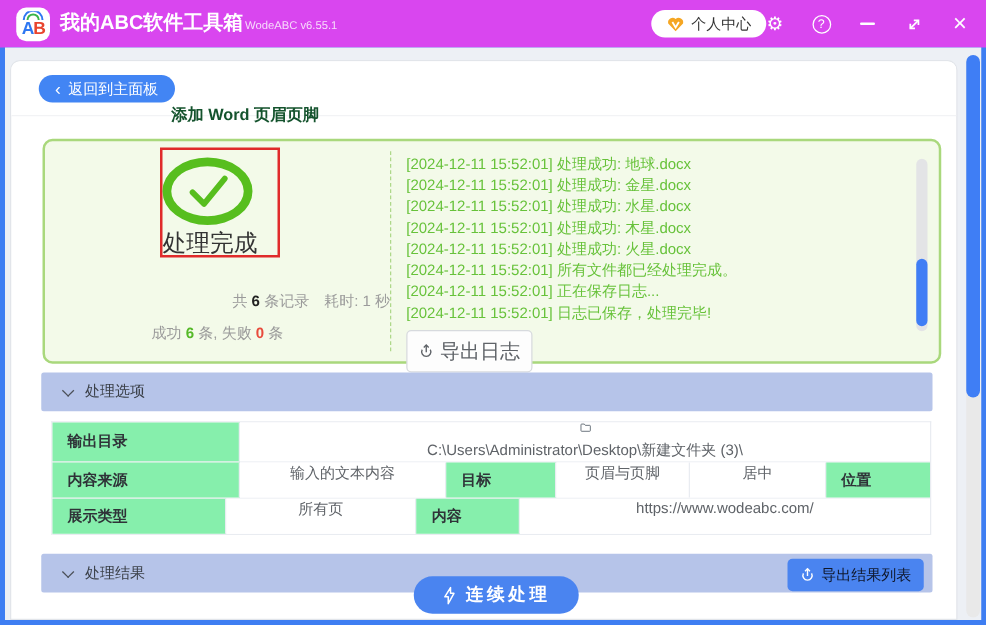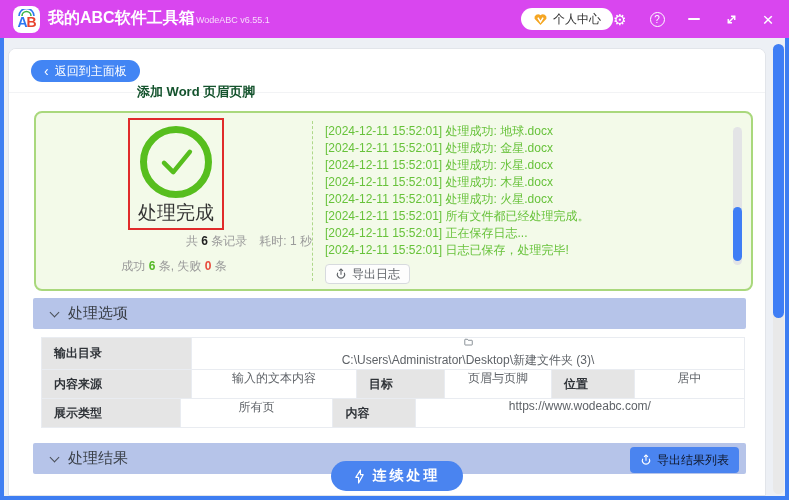--- a/index.html
+++ b/index.html
@@ -31,51 +31,51 @@
         border:1px solid #e2e5ea;border-radius:8px 8px 0 0;overflow:hidden;}
   .subheader{position:absolute;left:0;top:0;right:0;height:44px;border-bottom:1px solid #f2f3f5;background:#fff;}
   .back-pill{position:absolute;left:22px;top:11px;height:22px;background:#4285f4;border-radius:11px;color:#fff;
         font-size:12px;display:flex;align-items:center;gap:6px;padding:0 13px;cursor:pointer;}
   .back-chevron{font-size:14px;line-height:1;margin-top:-1px;}
   .page-title{position:absolute;left:128px;top:14px;font-size:13px;font-weight:bold;color:#14532d;margin-top:20px;}
   
   .result-panel{position:absolute;left:25px;top:62px;width:719px;height:180px;background:#f3fae9;
         border:2px solid #a9d87c;border-radius:8px;}
   .left-zone{position:absolute;left:0;top:0;width:276px;height:100%;}
-  .red-box{position:absolute;left:92px;top:5px;width:96px;height:112px;border:2px solid #e02b2b;
-        display:flex;flex-direction:column;align-items:center;justify-content:flex-start;padding-top:6px;}
+  .red-box{position:absolute;left:92px;top:5px;width:96px;height:88px;border:2px solid #e02b2b;
+        display:flex;flex-direction:column;justify-content:flex-start;padding-top:6px;}
   .check-ring{width:72px;height:72px;border:7px solid #57be1e;border-radius:50%;display:flex;align-items:center;justify-content:center;background:transparent;}
   .status-text{font-size:19px;color:#333;margin-top:2px;white-space:nowrap;}
   .stats1{position:absolute;left:0;top:120px;width:276px;text-align:right;font-size:12px;color:#9b9b9b;white-space:nowrap;}
   .stats1 b{color:#222;}
   .stats2{position:absolute;left:0;top:145px;width:276px;text-align:center;font-size:12px;color:#9b9b9b;white-space:nowrap;}
   .stats2 .ok{color:#55b928;font-weight:bold;}
   .stats2 .bad{color:#e84b3c;font-weight:bold;}
   .dash-sep{position:absolute;left:276px;top:8px;bottom:8px;border-left:1px dashed #aed88a;}
   .log-area{position:absolute;left:289px;top:10px;width:410px;}
   .log-line{font-size:12px;line-height:17px;color:#67c23a;white-space:nowrap;overflow:hidden;}
-  .export-log-btn{position:absolute;left:289px;top:151px;height:20px;background:#fdfdfd;border:1px solid #d7dade;
-        border-radius:4px;color:#5f6368;font-size:12px;display:inline-flex;align-items:center;gap:5px;padding:0 9px;cursor:pointer;font-family:Liberation Serif, serif;}
+  .export-log-btn{position:absolute;left:289px;top:151px;height:34px;background:#fdfdfd;border:1px solid #d7dade;
+        border-radius:4px;color:#5f6368;font-size:16px;display:inline-flex;align-items:center;gap:5px;padding:0 9px;cursor:pointer;font-family:Liberation Serif, serif;}
   .log-scrollbar{position:absolute;left:697px;top:14px;width:9px;height:138px;background:#e3e4e6;border-radius:5px;}
   .log-thumb{position:absolute;left:0;bottom:4px;width:9px;height:54px;background:#3f7ef5;border-radius:5px;cursor:pointer;}
   
   .section-bar{position:absolute;left:24px;width:713px;height:31px;background:#b6c4e9;border-radius:2px;
         display:flex;align-items:center;font-size:12px;color:#3a3f47;}
   .bar-options{top:249px;} .bar-results{top:394px;}
   .chevron{width:7px;height:7px;border-left:1.6px solid #4a4f57;border-bottom:1.6px solid #4a4f57;
         transform:rotate(-45deg);margin:-3px 10px 0 18px;}
-  .section-title{font-size:15px;}
+  .section-title{font-size:12px;}
   .export-list-btn{position:absolute;right:7px;top:4px;height:23px;background:#4a84f0;border:none;border-radius:4px;
         color:#0f172a;font-size:12px;display:inline-flex;align-items:center;gap:5px;padding:13px 10px;cursor:pointer;}
   
   .opt-table{position:absolute;left:32px;top:288px;width:704px;border:1px solid #e9ecf1;border-bottom:none;}
   .trow{display:flex;border-bottom:1px solid #e9ecf1;}
   .tcell{font-size:12px;display:flex;align-items:center;padding:0 12px;border-right:1px solid #e9ecf1;height:31px;overflow:hidden;white-space:nowrap;}
   .trow2 .tcell{height:28px;}
-  .lbl{background:#e5e5e5;font-weight:bold;color:#2f3338;}
+  .lbl{background:#86efac;font-weight:bold;color:#2f3338;}
   .val{background:#fff;color:#5f6368;gap:6px;flex-direction:column;}
   .tcell:last-child{border-right:none;}
   .w-lbl1{width:150px;} .w-val1{width:165px;} .w-lbl2{width:88px;} .w-val2{width:107px;} .w-lbl3{width:83px;} .w-val3{width:109px;}
   .w-valwide{width:552px;} .w-valspan{width:358px;}
   
   .continue-btn{position:absolute;left:322px;top:412px;width:132px;height:30px;background:#4a84f0;border:none;
         border-radius:16px;color:#fff;font-size:14px;font-weight:bold;display:flex;align-items:center;justify-content:center;
         gap:8px;cursor:pointer;z-index:5;letter-spacing:3px;}
   
   .win-scrollbar{position:absolute;left:773px;top:44px;width:11px;height:450px;background:#e9e9e9;border-radius:6px;}
@@ -192,22 +192,22 @@
               <path d="M1.5 3.2 a1 1 0 0 1 1-1 h3.6 l1.5 1.8 h6 a1 1 0 0 1 1 1 v6.3 a1 1 0 0 1 -1 1 h-11.1 a1 1 0 0 1 -1-1 Z" fill="none" stroke="#55606a" stroke-width="1.2"></path>
             </svg>
             <span>C:\Users\Administrator\Desktop\新建文件夹 (3)\</span>
           </div>
         </div>
         <div class="trow trow2">
           <div class="tcell lbl w-lbl1">内容来源</div>
           <div class="tcell val w-val1">输入的文本内容</div>
           <div class="tcell lbl w-lbl2">目标</div>
           <div class="tcell val w-val2">页眉与页脚</div>
+          <div class="tcell val w-val3">居中</div>
           <div class="tcell lbl w-lbl3">位置</div>
-          <div class="tcell val w-val3">居中</div>
         </div>
         <div class="trow trow2">
           <div class="tcell lbl w-lbl1">展示类型</div>
           <div class="tcell val w-val1">所有页</div>
           <div class="tcell lbl w-lbl2">内容</div>
           <div class="tcell val w-valspan">https://www.wodeabc.com/</div>
         </div>
       </div>
 
       <div class="section-bar bar-results">

